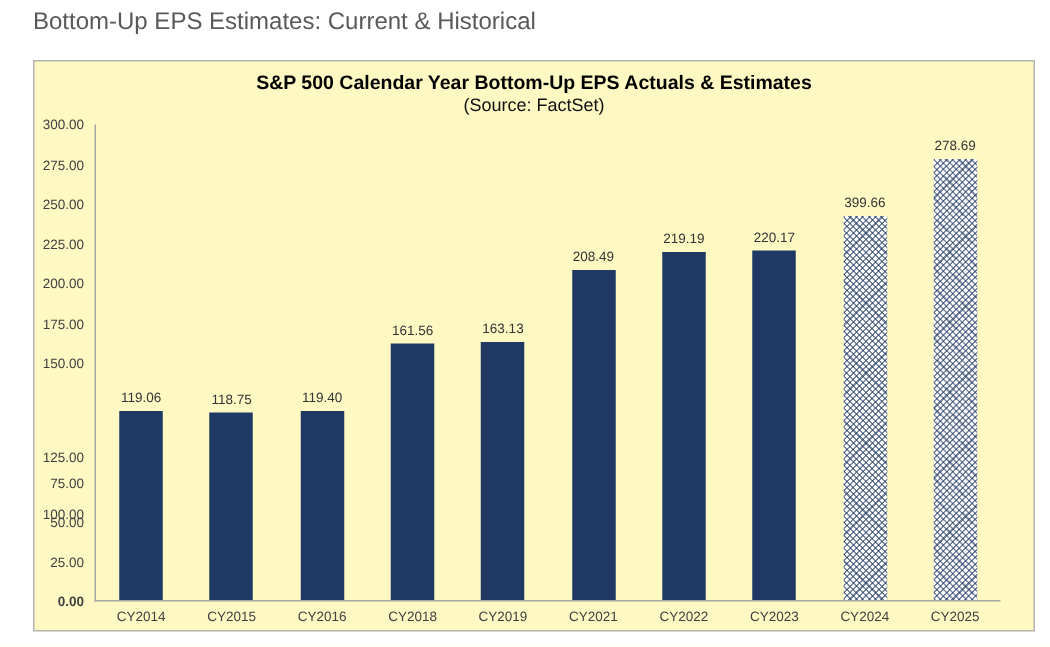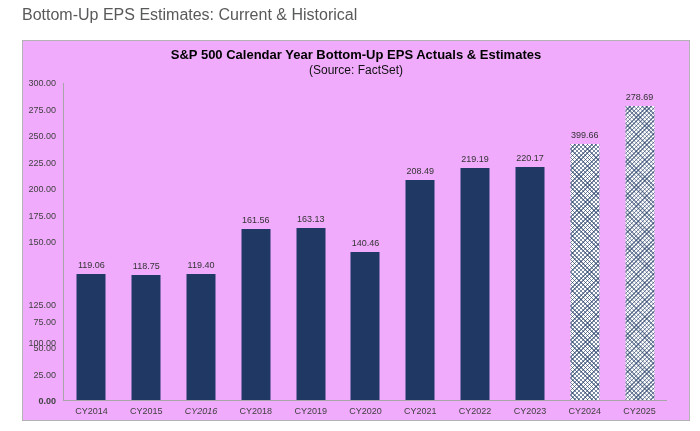--- a/index.html
+++ b/index.html
@@ -13,21 +13,21 @@
 
   .heading {
     position: absolute; left: 22px; top: 4px;
     font-size: 16px; line-height: 22px;
     color: #58595b; font-weight: 400;
   }
 
   .chart-frame {
     position: absolute; left: 22px; top: 40px;
     width: 668px; height: 381px;
-    background: #f0abfc;
+    background: #fef9c3;
     border: 1px solid #b3b3b3;
   }
   .chart-title {
     position: absolute; top: 6px; left: 0; width: 100%;
     text-align: center; font-size: 13px; font-weight: bold; color: #000;
   }
   .chart-subtitle {
     position: absolute; top: 22px; left: 0; width: 100%;
     text-align: center; font-size: 12px; color: #111;
   }
@@ -101,36 +101,31 @@
           <div class="x-tick" style="color: rgb(64, 64, 64);">CY2014</div>
         </div>
         <div class="bar-slot">
           <div class="bar solid" style="height: 39.5833%; background: rgb(31, 56, 100);"></div>
           <div class="bar-value" style="bottom: calc(39.5833% + 4px); color: rgb(51, 51, 51);">118.75</div>
           <div class="x-tick" style="color: rgb(64, 64, 64);">CY2015</div>
         </div>
         <div class="bar-slot">
           <div class="bar solid" style="height: 39.8%; background: rgb(31, 56, 100);"></div>
           <div class="bar-value" style="bottom: calc(39.8% + 4px); color: rgb(51, 51, 51);">119.40</div>
-          <div class="x-tick" style="color: rgb(64, 64, 64); font-style: italic;">CY2016</div>
+          <div class="x-tick" style="color: rgb(64, 64, 64);">CY2016</div>
         </div>
         <div class="bar-slot">
           <div class="bar solid" style="height: 53.8533%; background: rgb(31, 56, 100);"></div>
           <div class="bar-value" style="bottom: calc(53.8533% + 4px); color: rgb(51, 51, 51);">161.56</div>
           <div class="x-tick" style="color: rgb(64, 64, 64);">CY2018</div>
         </div>
         <div class="bar-slot">
           <div class="bar solid" style="height: 54.3767%; background: rgb(31, 56, 100);"></div>
           <div class="bar-value" style="bottom: calc(54.3767% + 4px); color: rgb(51, 51, 51);">163.13</div>
           <div class="x-tick" style="color: rgb(64, 64, 64);">CY2019</div>
-        </div>
-        <div class="bar-slot">
-          <div class="bar solid" style="height: 46.82%; background: rgb(31, 56, 100);"></div>
-          <div class="bar-value" style="bottom: calc(46.82% + 4px); color: rgb(51, 51, 51);">140.46</div>
-          <div class="x-tick" style="color: rgb(64, 64, 64);">CY2020</div>
         </div>
         <div class="bar-slot">
           <div class="bar solid" style="height: 69.4967%; background: rgb(31, 56, 100);"></div>
           <div class="bar-value" style="bottom: calc(69.4967% + 4px); color: rgb(51, 51, 51);">208.49</div>
           <div class="x-tick" style="color: rgb(64, 64, 64);">CY2021</div>
         </div>
         <div class="bar-slot">
           <div class="bar solid" style="height: 73.0633%; background: rgb(31, 56, 100);"></div>
           <div class="bar-value" style="bottom: calc(73.0633% + 4px); color: rgb(51, 51, 51);">219.19</div>
           <div class="x-tick" style="color: rgb(64, 64, 64);">CY2022</div>

